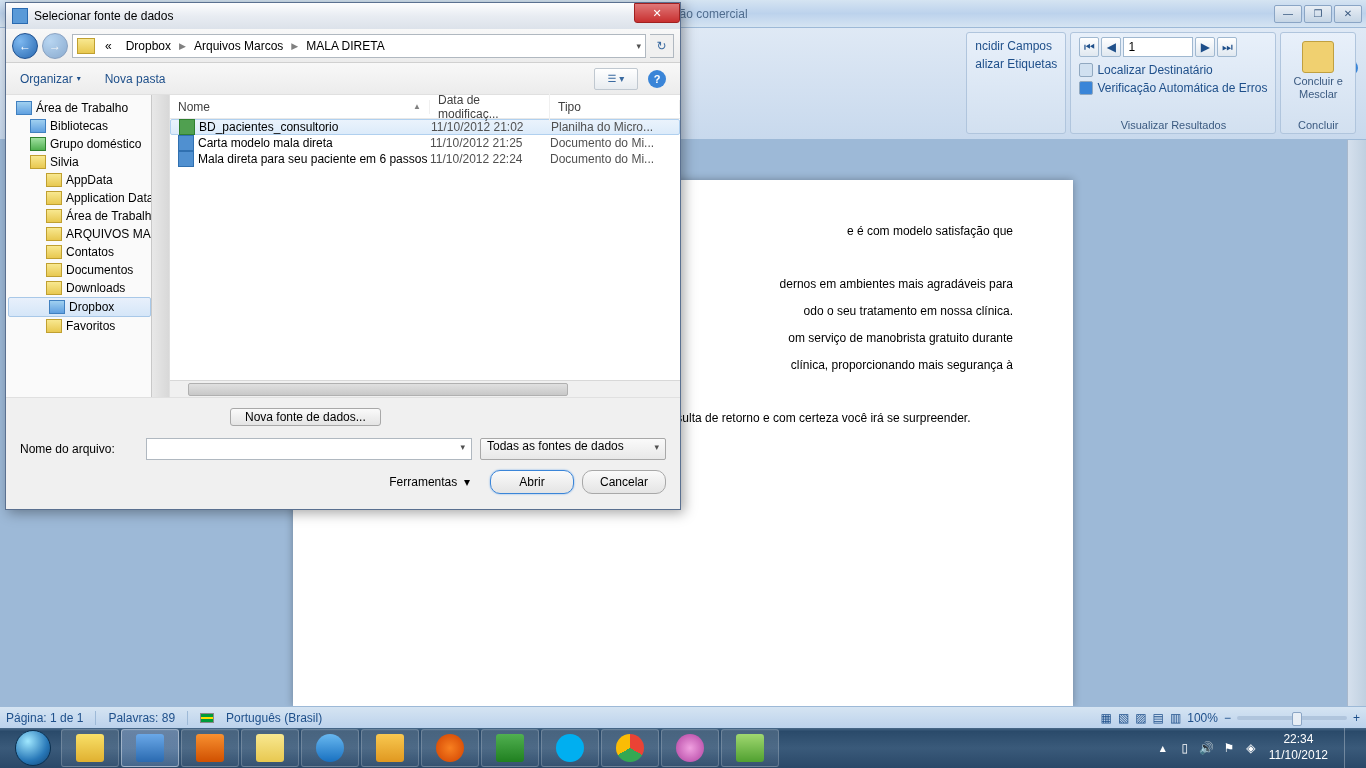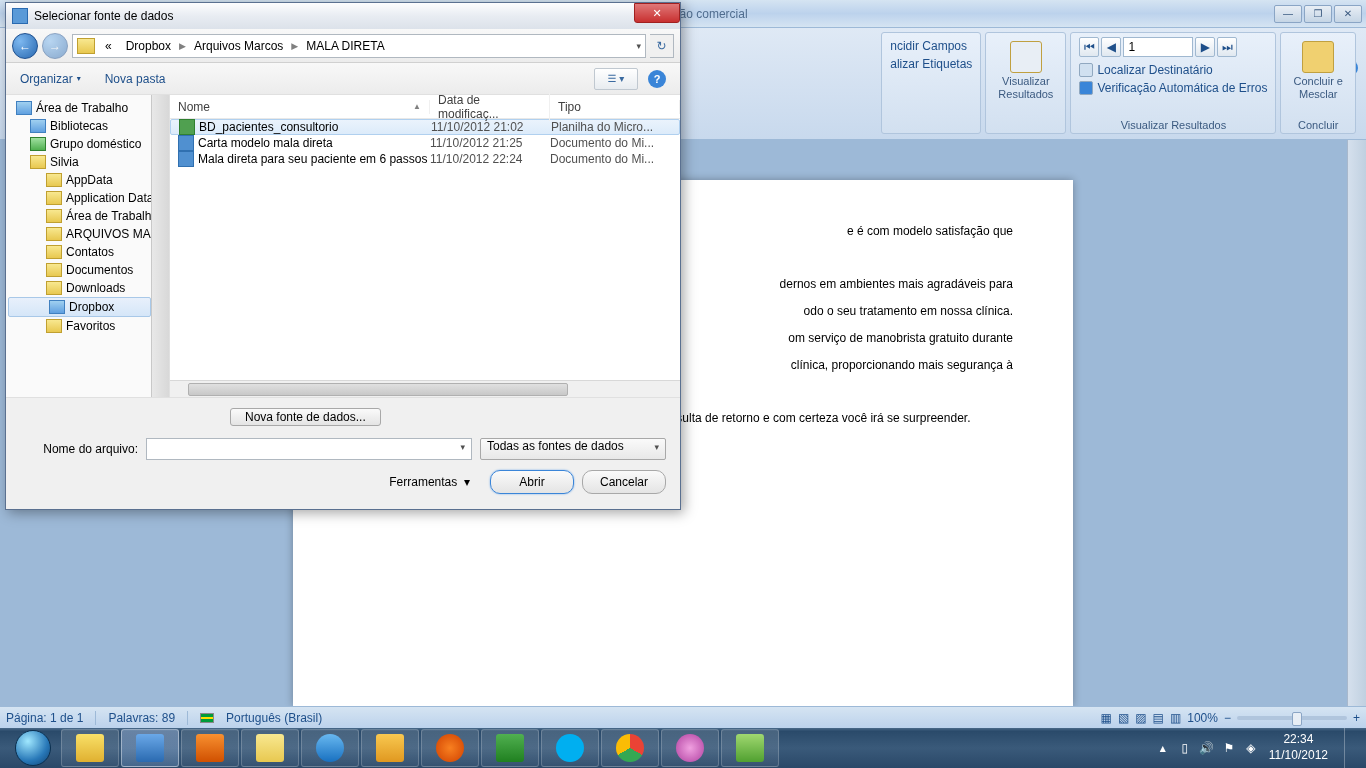--- a/index.html
+++ b/index.html
@@ -84,21 +84,21 @@
 .fl-row .ico.doc { background:#5090d0; border-color:#3070b0; }
 .fl-row .fname { width:232px; }
 .fl-row .fdate { width:120px; color:#505050; }
 .fl-row .ftype { color:#505050; }
 .fl-hscroll { position:absolute; bottom:0; left:0; right:0; height:17px; background:#f0f0f0; border-top:1px solid #d8d8d8; }
 .fl-hscroll-thumb { position:absolute; left:18px; top:2px; width:380px; height:13px; background:linear-gradient(to bottom,#e0e0e0,#c8c8c8); border:1px solid #b0b0b0; border-radius:2px; }
 
 .dlg-footer { padding:10px 14px; background:#f0f0f0; border-top:1px solid #e0e0e0; }
 .new-src-btn { margin-left:210px; padding:1px 14px; background:linear-gradient(to bottom,#fafafa,#e4e4e4); border:1px solid #a8a8a8; border-radius:3px; cursor:pointer; }
 .footer-row { display:flex; align-items:center; gap:8px; margin-top:12px; }
-.footer-label { width:118px; text-align:right; }
+.footer-label { width:118px; }
 .footer-input { flex:1; height:22px; border:1px solid #b0b8c0; background:#fff; padding:0 20px 0 4px; position:relative; }
 .footer-select { width:186px; height:22px; border:1px solid #a8a8a8; background:linear-gradient(to bottom,#fafafa,#e8e8e8); padding:0 18px 0 6px; border-radius:2px; cursor:pointer; position:relative; }
 .footer-select::after, .footer-input::after { content:"▾"; position:absolute; right:6px; top:3px; color:#505050; font-size:9px; }
 .footer-btns { display:flex; justify-content:flex-end; gap:8px; margin-top:10px; align-items:center; }
 .footer-btns .tools { margin-right:12px; cursor:pointer; }
 .dlg-btn { width:84px; height:24px; background:linear-gradient(to bottom,#fafafa,#e4e4e4); border:1px solid #a8a8a8; border-radius:10px; cursor:pointer; }
 .dlg-btn.primary { border:1px solid #3a85d8; box-shadow:0 0 2px #6aa5e8; }
 
 
 .taskbar { position:absolute; bottom:0; left:0; right:0; height:40px; background:linear-gradient(to bottom,#4a6a8a 0%,#2a4a6a 8%,#3a5a7a 50%,#2a4868 100%); display:flex; align-items:center; padding:0 6px; }
@@ -130,28 +130,20 @@
   <div class="word-ribbon">
     <div class="word-help">?</div>
     <div class="ribbon-groups">
       <div class="ribbon-group" style="min-width:72px">
         <span class="ribbon-link">
             <span>ncidir Campos</span>
           </span>
         <span class="ribbon-link">
             <span>alizar Etiquetas</span>
           </span>
-        <div class="ribbon-group-label">&nbsp;</div>
-      </div>
-      <div class="ribbon-group" style="min-width:72px">
-        <div class="ribbon-btn-large">
-          <span class="icon" style="background:#e8eef5"></span>
-          <span class="lbl" style="white-space:pre-line">Visualizar
-Resultados</span>
-        </div>
         <div class="ribbon-group-label">&nbsp;</div>
       </div>
       <div class="ribbon-group" style="min-width:190px">
         <div class="ribbon-nav">
           <button>⏮</button>
           <button>◀</button>
           <input value="1" style="">
           <button>▶</button>
           <button>⏭</button>
         </div>

